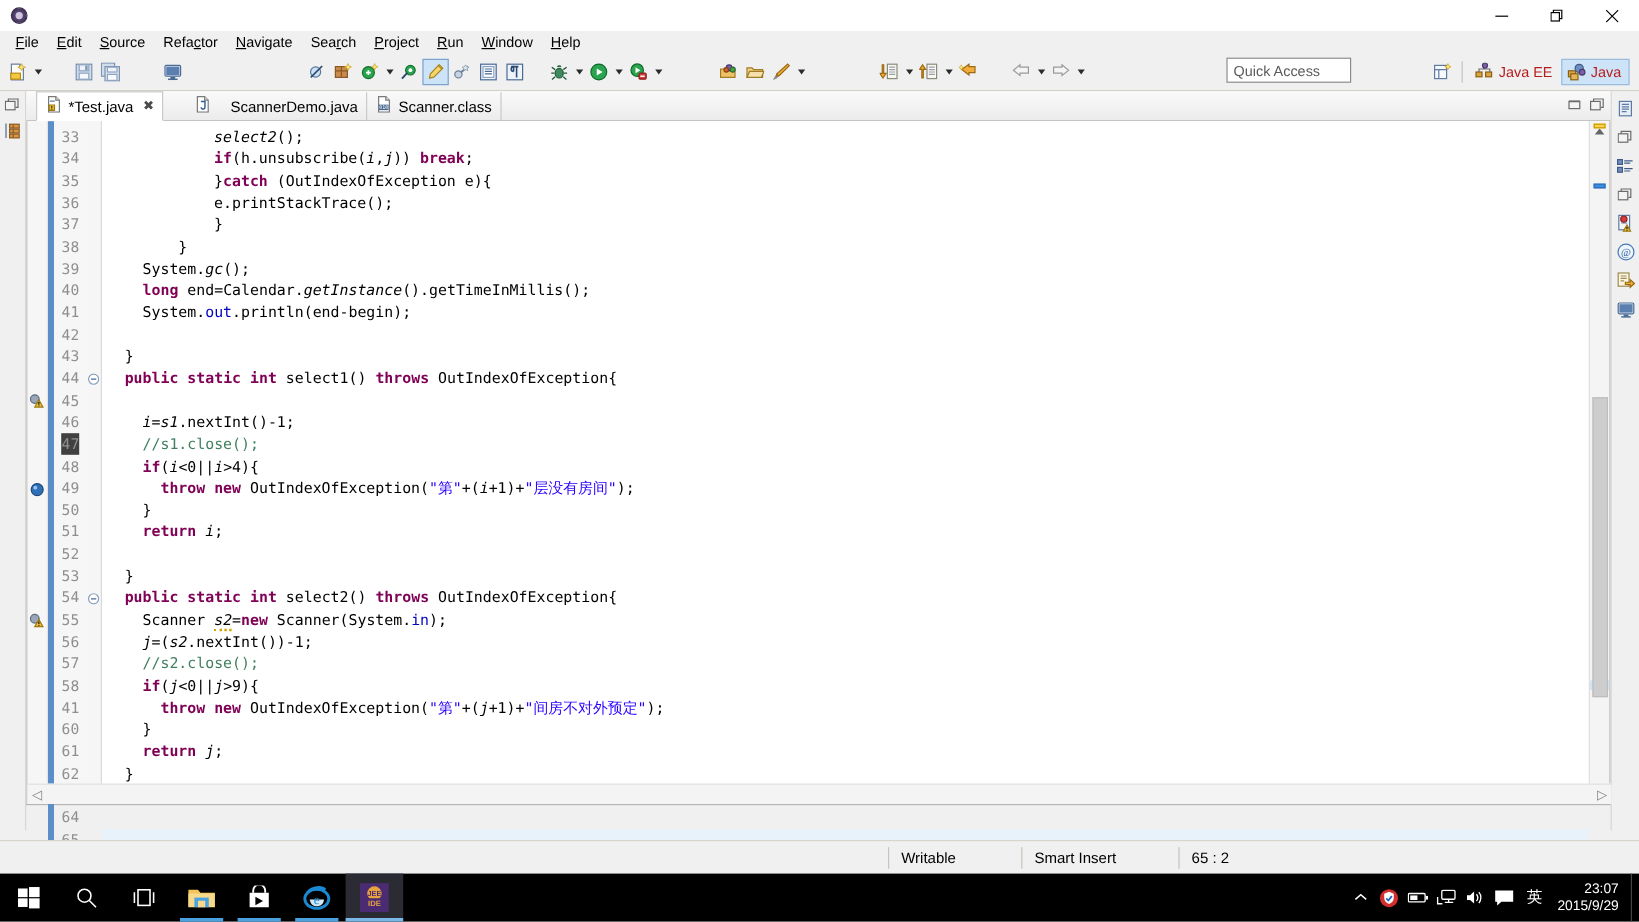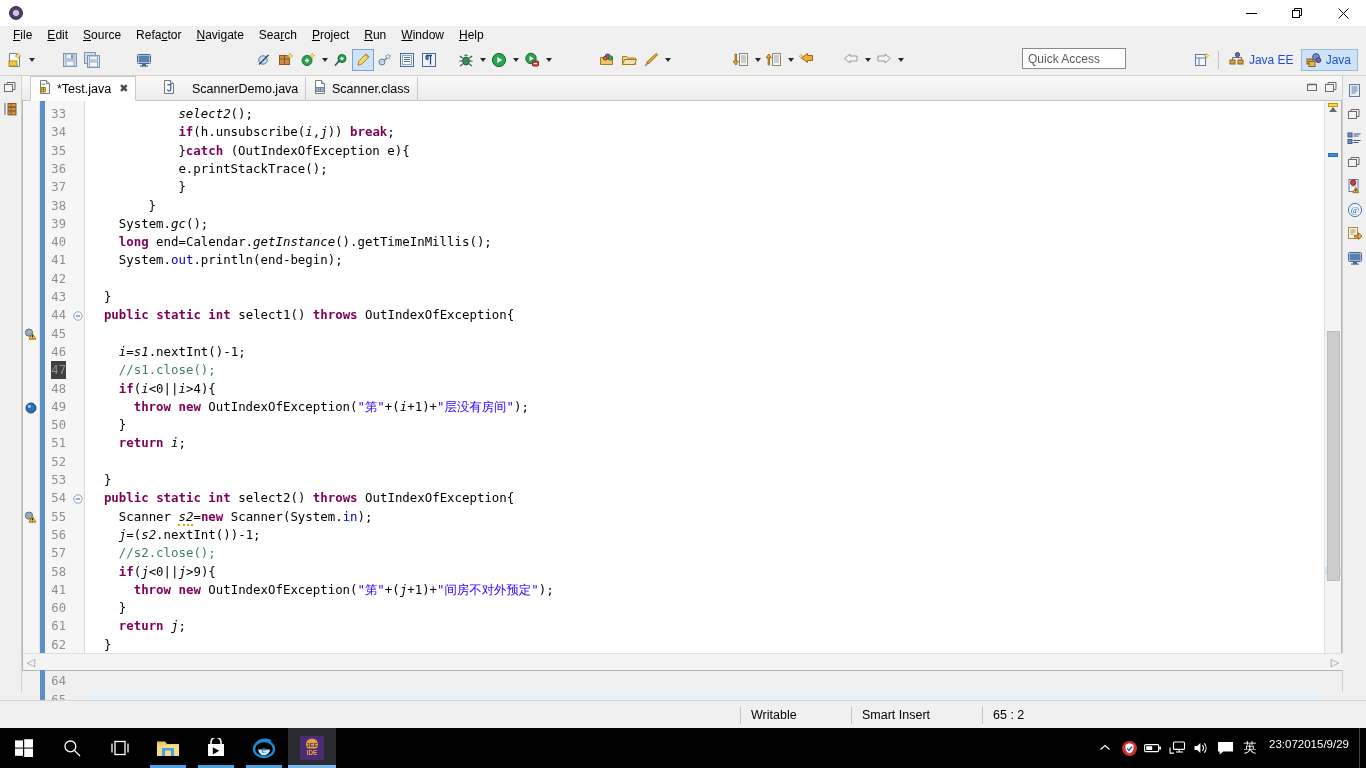--- a/index.html
+++ b/index.html
@@ -59,21 +59,21 @@
     position:absolute;right:240px;top:4px;width:104px;height:21px;
     background:#fff;border:1px solid #8a8a8a;box-sizing:border-box;
     display:flex;align-items:center;padding-left:5px;
   }
   .quick-access span{font-size:12px;color:#5b5b5b;}
   .persp-bar{position:absolute;right:8px;top:4px;height:23px;display:flex;align-items:center;}
   .persp-open{width:22px;height:22px;display:flex;align-items:center;justify-content:center;}
   .persp-sep{width:1px;height:18px;background:#c8c4bc;margin:0 5px;}
   .persp-btn{
     height:22px;display:flex;align-items:center;padding:0 6px 0 4px;gap:4px;
-    font-size:12px;color:#1d4ed8;border:1px solid transparent;box-sizing:border-box;
+    font-size:12px;color:#b91c1c;border:1px solid transparent;box-sizing:border-box;
   }
   .persp-btn.active{background:#cde3f7;border:1px solid #9bbbdc;}
 
   
   .leftbar{
     position:absolute;left:0;top:76px;width:22px;height:616px;
     background:#f0f0f0;border-right:1px solid #d4d0c8;box-sizing:border-box;
   }
   .leftbar .fv{width:21px;height:22px;display:flex;align-items:center;justify-content:center;}
 
@@ -195,21 +195,21 @@
   .tsk.running::after{
     content:"";position:absolute;bottom:0;left:6px;width:36px;height:3px;background:#4aa3e0;
   }
   .tsk.active{background:#2b2b33;}
   .tsk.active::after{
     content:"";position:absolute;bottom:0;left:0;width:48px;height:3px;background:#7ab8e8;
   }
   .tray{position:absolute;right:0;top:0;height:40px;display:flex;align-items:center;}
   .tray-ico{width:24px;height:40px;display:flex;align-items:center;justify-content:center;color:#fff;}
   .clock{
-    height:23px;display:flex;align-items:flex-start;justify-content:center;
+    height:23px;display:flex;flex-direction:column;align-items:flex-end;justify-content:center;
     color:#fff;font-size:11.5px;line-height:14px;padding:0 10px 0 6px;
   }
   .showdesk{width:6px;height:40px;border-left:1px solid #444;}
 </style>
 </head>
 <body>
 
 <div class="app">
 
   <div class="titlebar">

